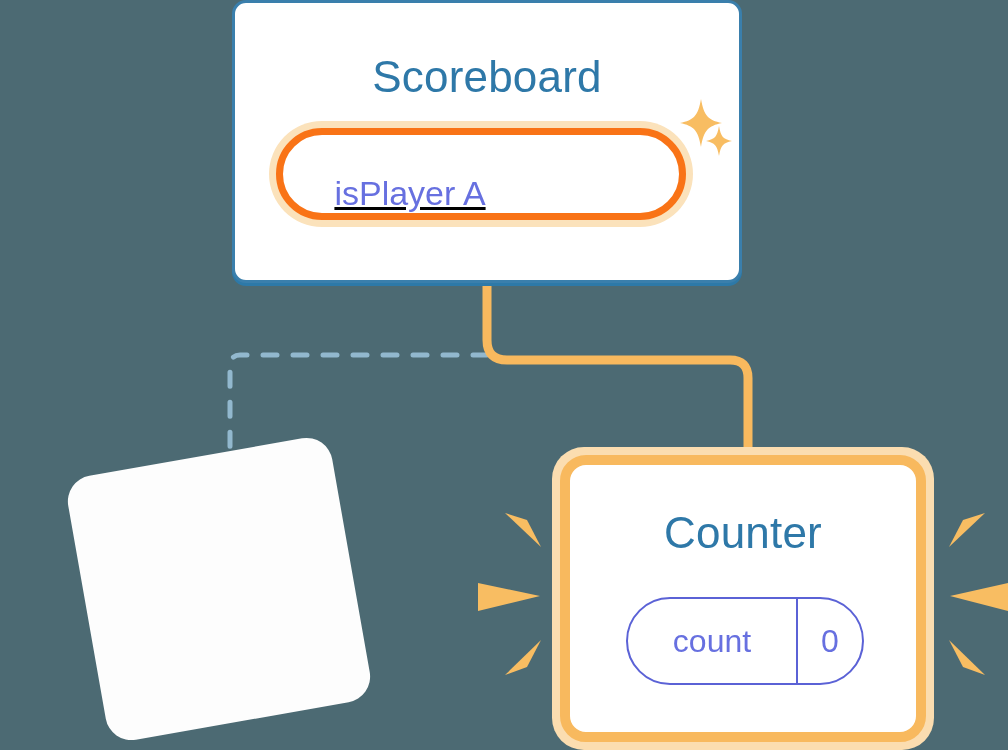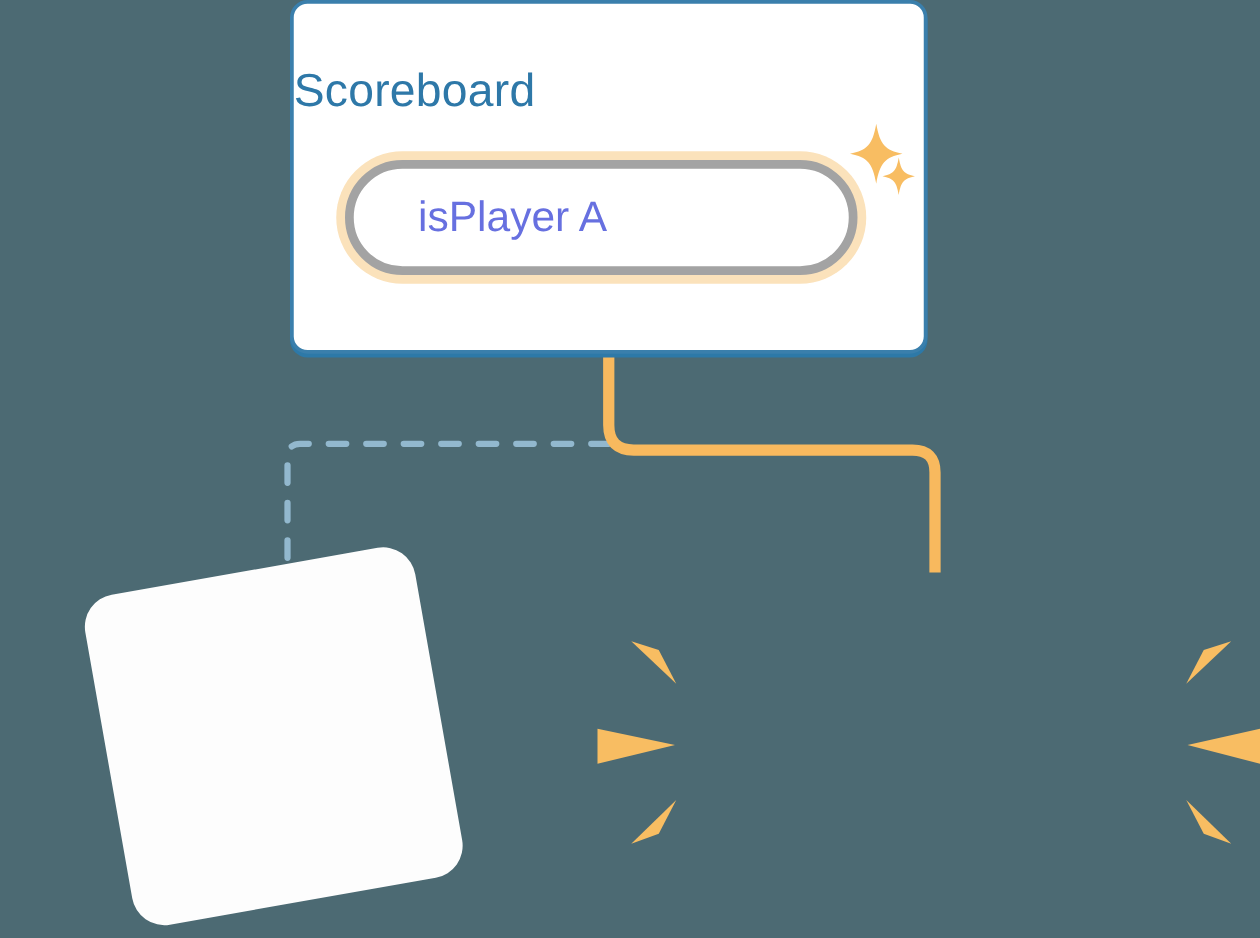--- a/index.html
+++ b/index.html
@@ -39,23 +39,23 @@
     top: 0px;
     width: 510px;
     height: 283px;
     background: #ffffff;
     border: 3px solid #3a7fac;
     border-radius: 14px;
     box-sizing: border-box;
     box-shadow: 0 3px 0 0 #2d79a8;
   }
   .card-title {
-    text-align: left;
+    text-align: center;
     color: #2e78a8;
-    font-size: 37px;
+    font-size: 44px;
     font-weight: 400;
     letter-spacing: 0.2px;
     margin: 0;
     padding: 0;
   }
   .card-scoreboard .card-title {
     margin-top: 49px;
   }
 
   
@@ -74,25 +74,26 @@
     border-radius: 53px;
     background: #fbe2bb;
   }
   .pill-hot {
     position: absolute;
     left: 7px;
     top: 7px;
     right: 7px;
     bottom: 7px;
     border-radius: 46px;
-    border: 7px solid #a3a3a3;
-    background: #ffffff;
-    box-sizing: border-box;
-    display: flex;
-    align-items: center;
+    border: 7px solid #f97316;
+    background: #ffffff;
+    box-sizing: border-box;
+    display: flex;
+    align-items: flex-end;
+    text-decoration: underline;
   }
   .pill-hot .pill-key {
     flex: 0 0 254px;
     display: flex;
     align-items: center;
     justify-content: center;
     color: #6770e0;
     font-size: 34px;
     font-weight: 400;
   }
@@ -245,20 +246,31 @@
       <h2 class="card-title">Scoreboard</h2>
       <div class="pill-wrap">
         <div class="pill-glow"></div>
         <div class="pill-hot">
           <div class="pill-key">isPlayer A</div>
           <div class="pill-sep"></div>
         </div>
       </div>
     </div>
 
+    <div class="card-counter-wrap">
+      <div class="counter-glow"></div>
+      <div class="card-counter">
+        <h2 class="card-title">Counter</h2>
+        <div class="pill-plain">
+          <div class="pill-key">count</div>
+          <div class="pill-sep"></div>
+          <div class="pill-val">0</div>
+        </div>
+      </div>
+    </div>
 
   </div>
 
   <svg id="spark-layer" class="layer" viewBox="0 0 1008 750">
     <g fill="#f8bd62">
       <path d="M 701 99
                C 704 116 708 120 722 123
                C 708 126 704 130 701 147
                C 698 130 694 126 680 123
                C 694 120 698 116 701 99 Z"></path>

